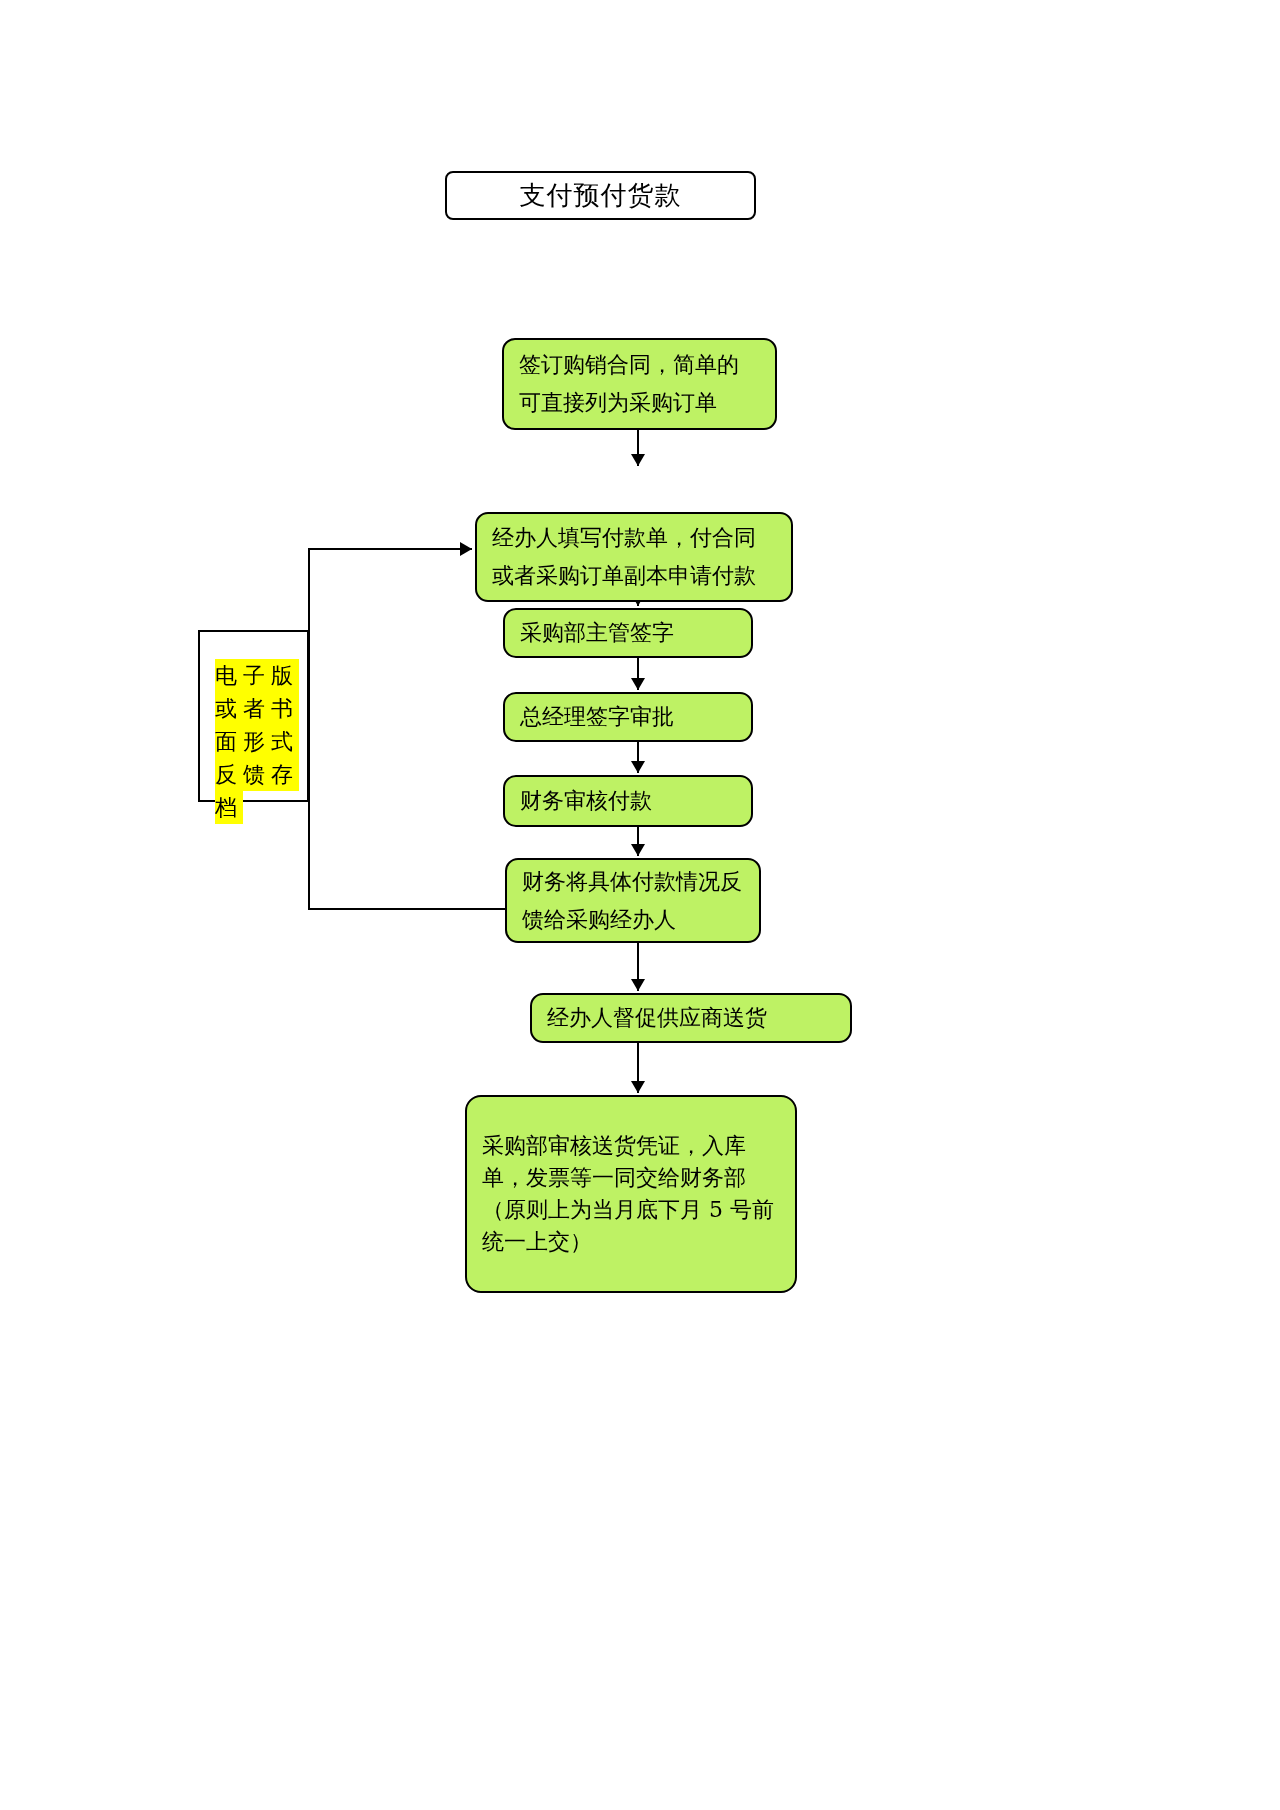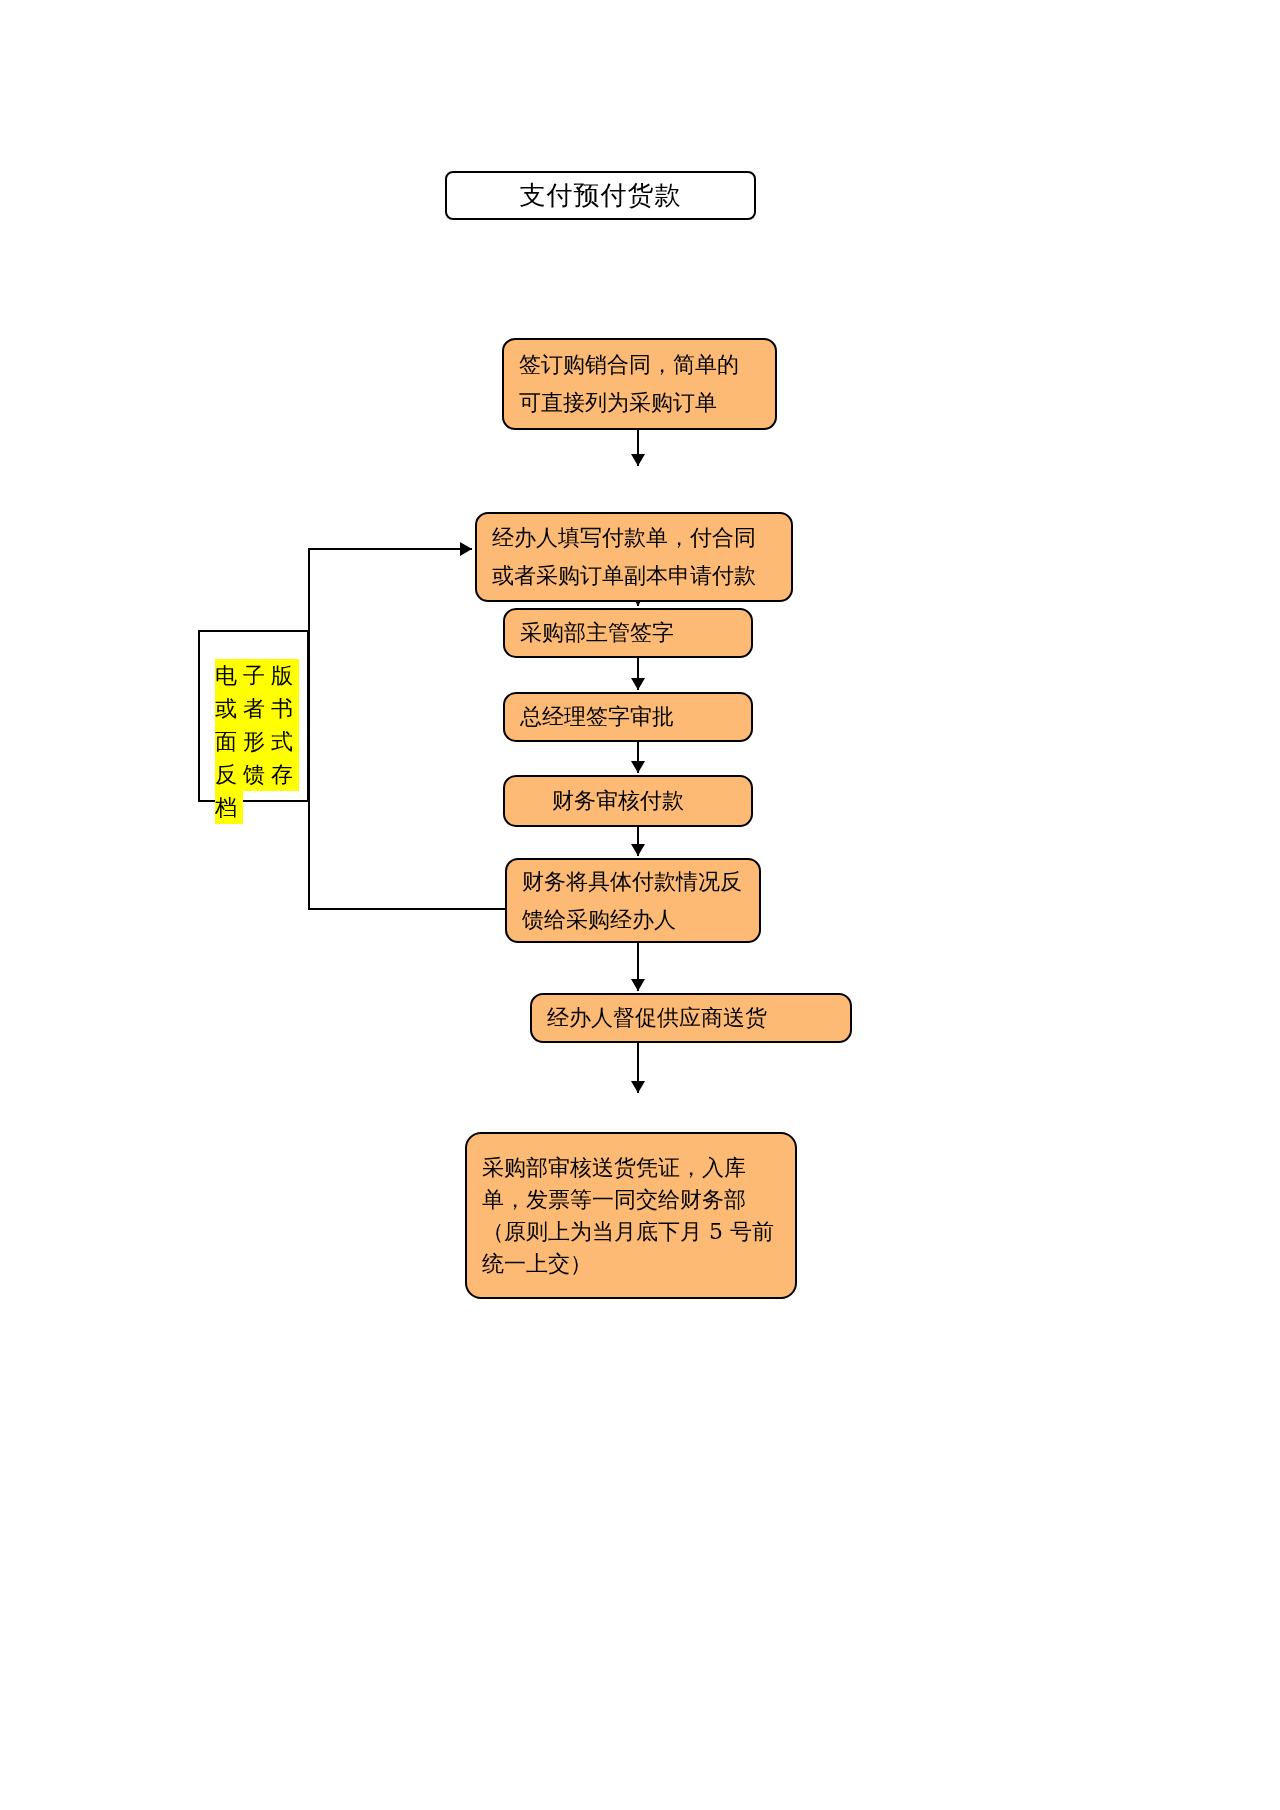--- a/index.html
+++ b/index.html
@@ -27,41 +27,41 @@
     display: flex;
     align-items: center;
     justify-content: center;
     font-size: 26px;
     letter-spacing: 1px;
   }
   .flow-box {
     position: absolute;
     border: 2px solid #000;
     border-radius: 13px;
-    background: #fdba74;
+    background: #bef264;
     box-sizing: border-box;
     display: flex;
     align-items: center;
     font-size: 22px;
   }
   .flow-box .txt {
     white-space: pre-line;
     line-height: 38px;
     padding-left: 15px;
     padding-right: 6px;
   }
   .flow-box.small-lh .txt { line-height: 32px; }
   .b1 { left: 502px; top: 338px; width: 275px; height: 92px; }
   .b2 { left: 475px; top: 468px; width: 318px; height: 90px; margin-top: 44px; }
   .b3 { left: 503px; top: 608px; width: 250px; height: 50px; }
   .b4 { left: 503px; top: 692px; width: 250px; height: 50px; }
-  .b5 { left: 503px; top: 775px; width: 250px; height: 52px; padding-left: 32px; }
+  .b5 { left: 503px; top: 775px; width: 250px; height: 52px; }
   .b6 { left: 505px; top: 858px; width: 256px; height: 85px; }
   .b7 { left: 530px; top: 993px; width: 322px; height: 50px; }
-  .b8 { left: 465px; top: 1095px; width: 332px; height: 167px; border-radius: 16px; margin-top: 37px; }
+  .b8 { left: 465px; top: 1095px; width: 332px; height: 198px; border-radius: 16px; }
   .annotation-box {
     position: absolute;
     left: 198px; top: 630px; width: 111px; height: 172px;
     border: 2px solid #000;
     background: #fff;
     box-sizing: border-box;
     padding: 27px 0 0 15px;
   }
   .ann-line {
     height: 33px;

